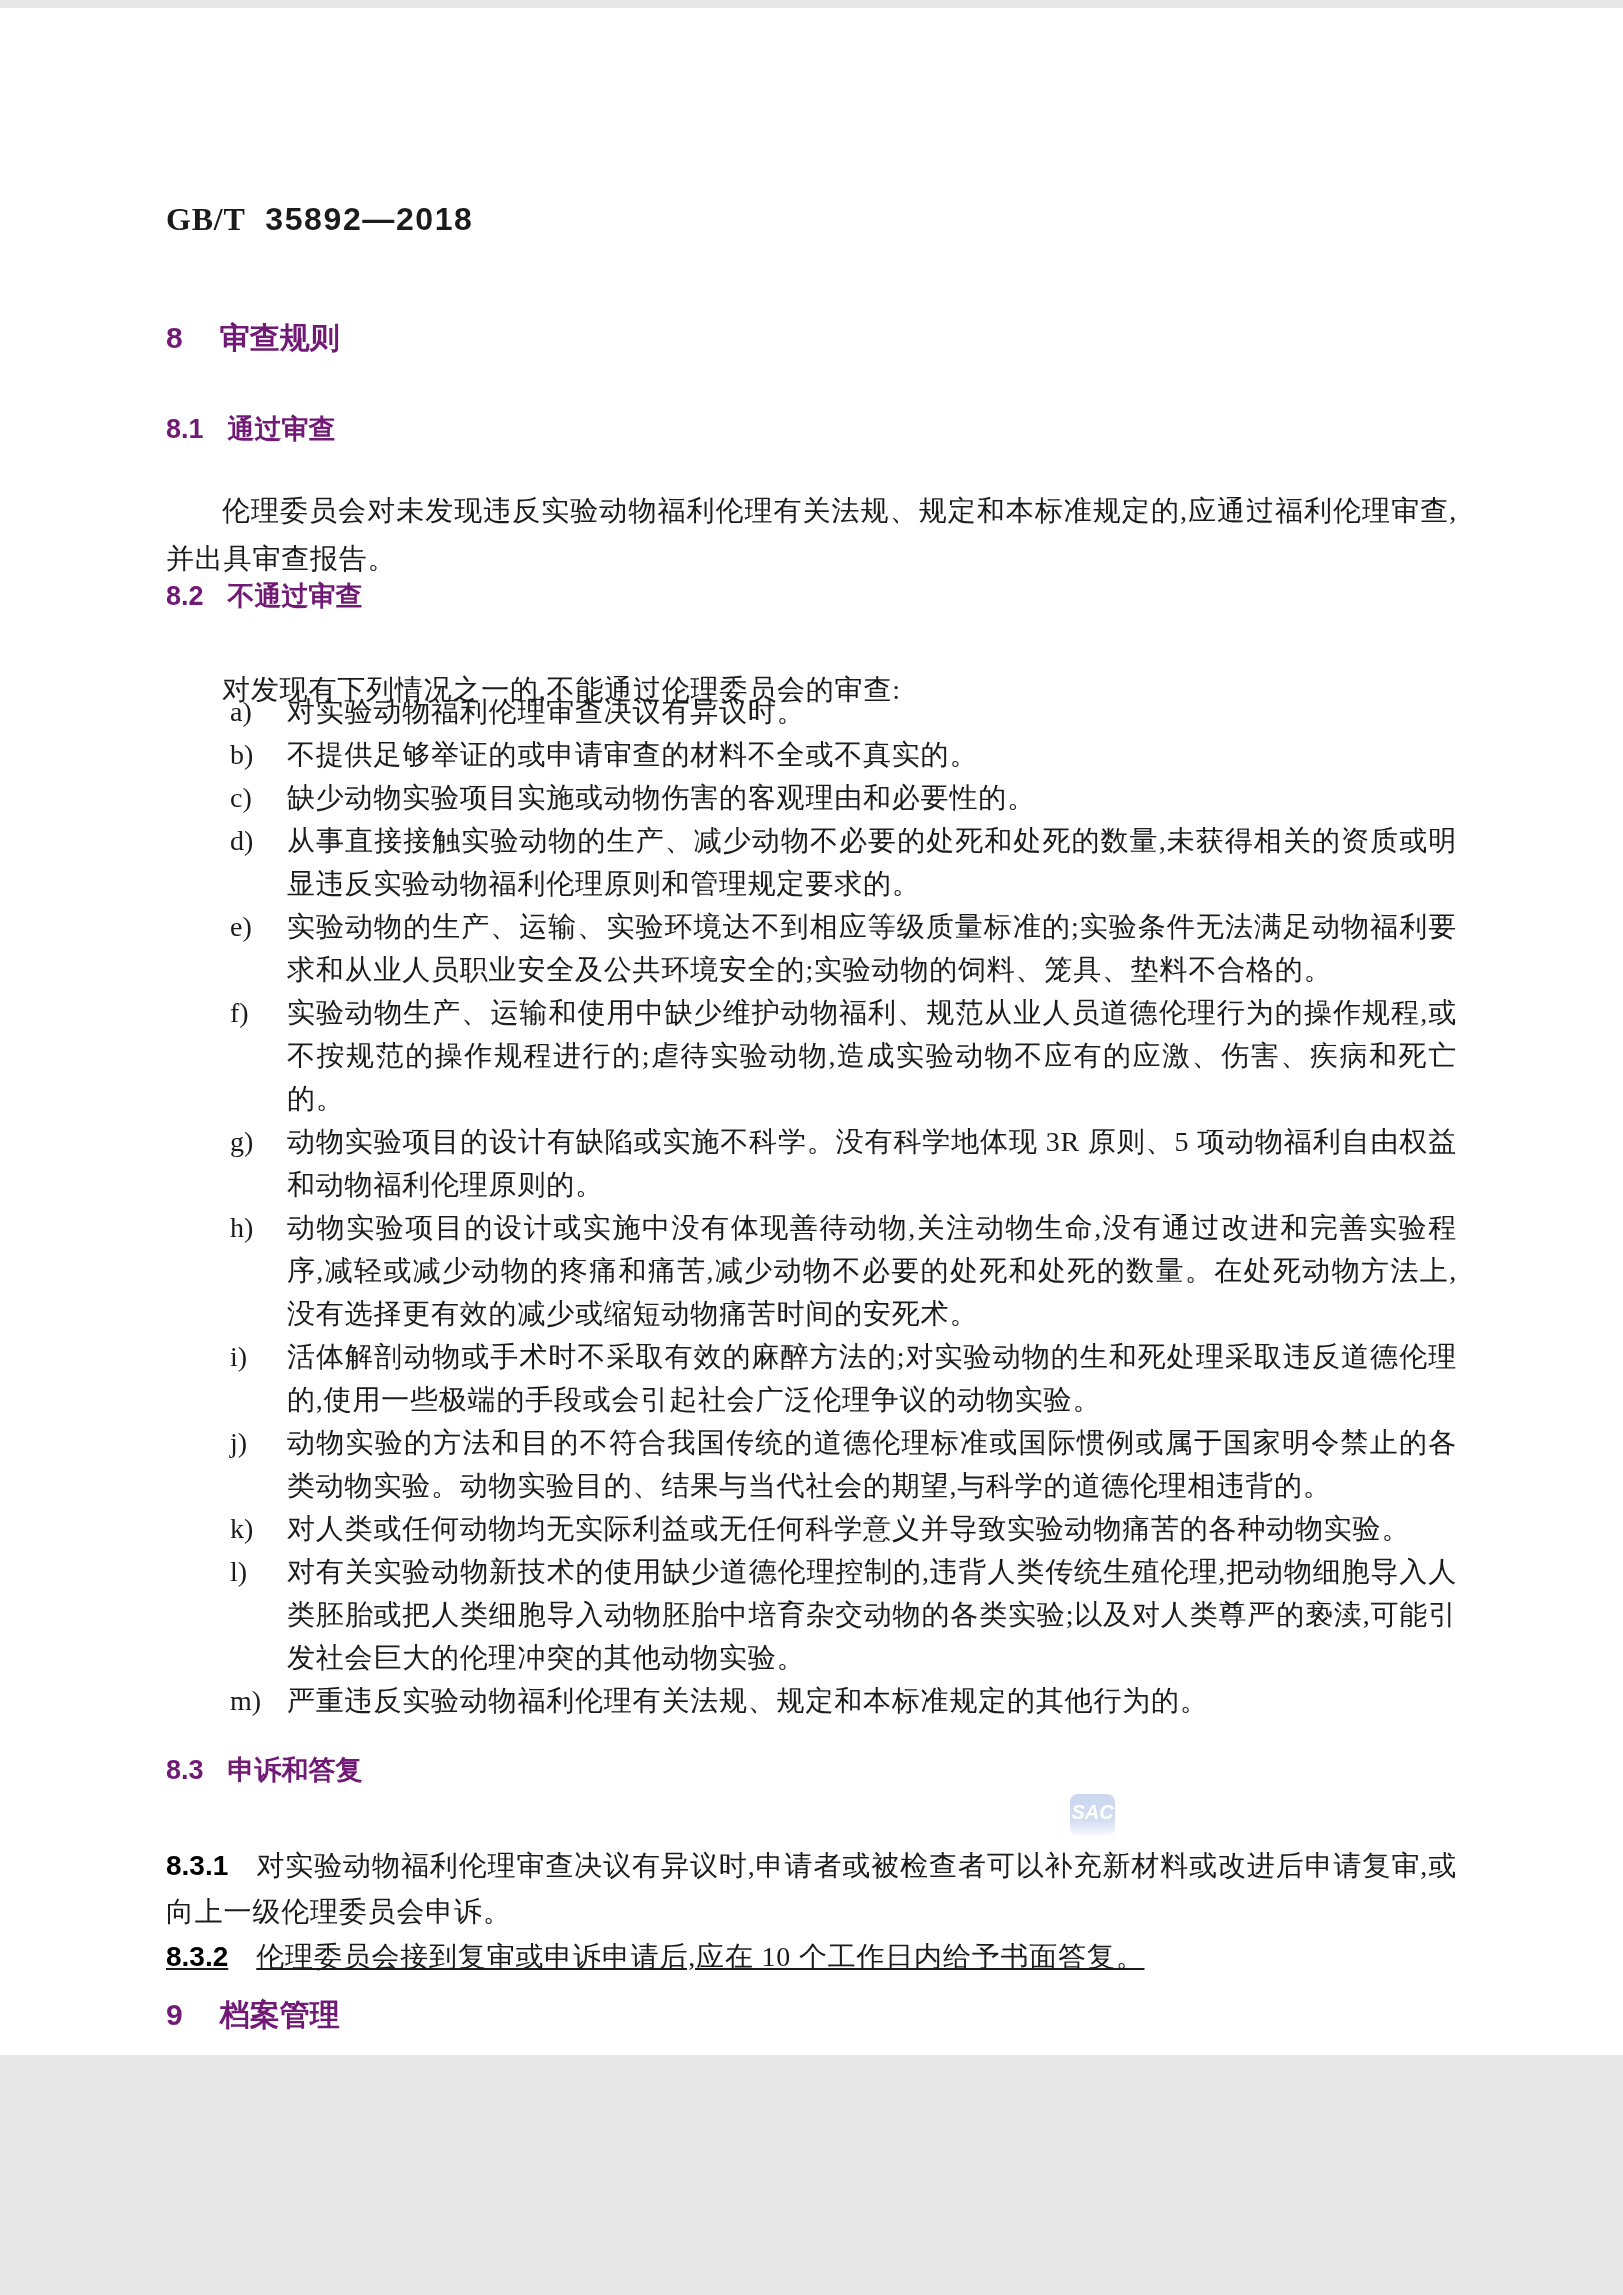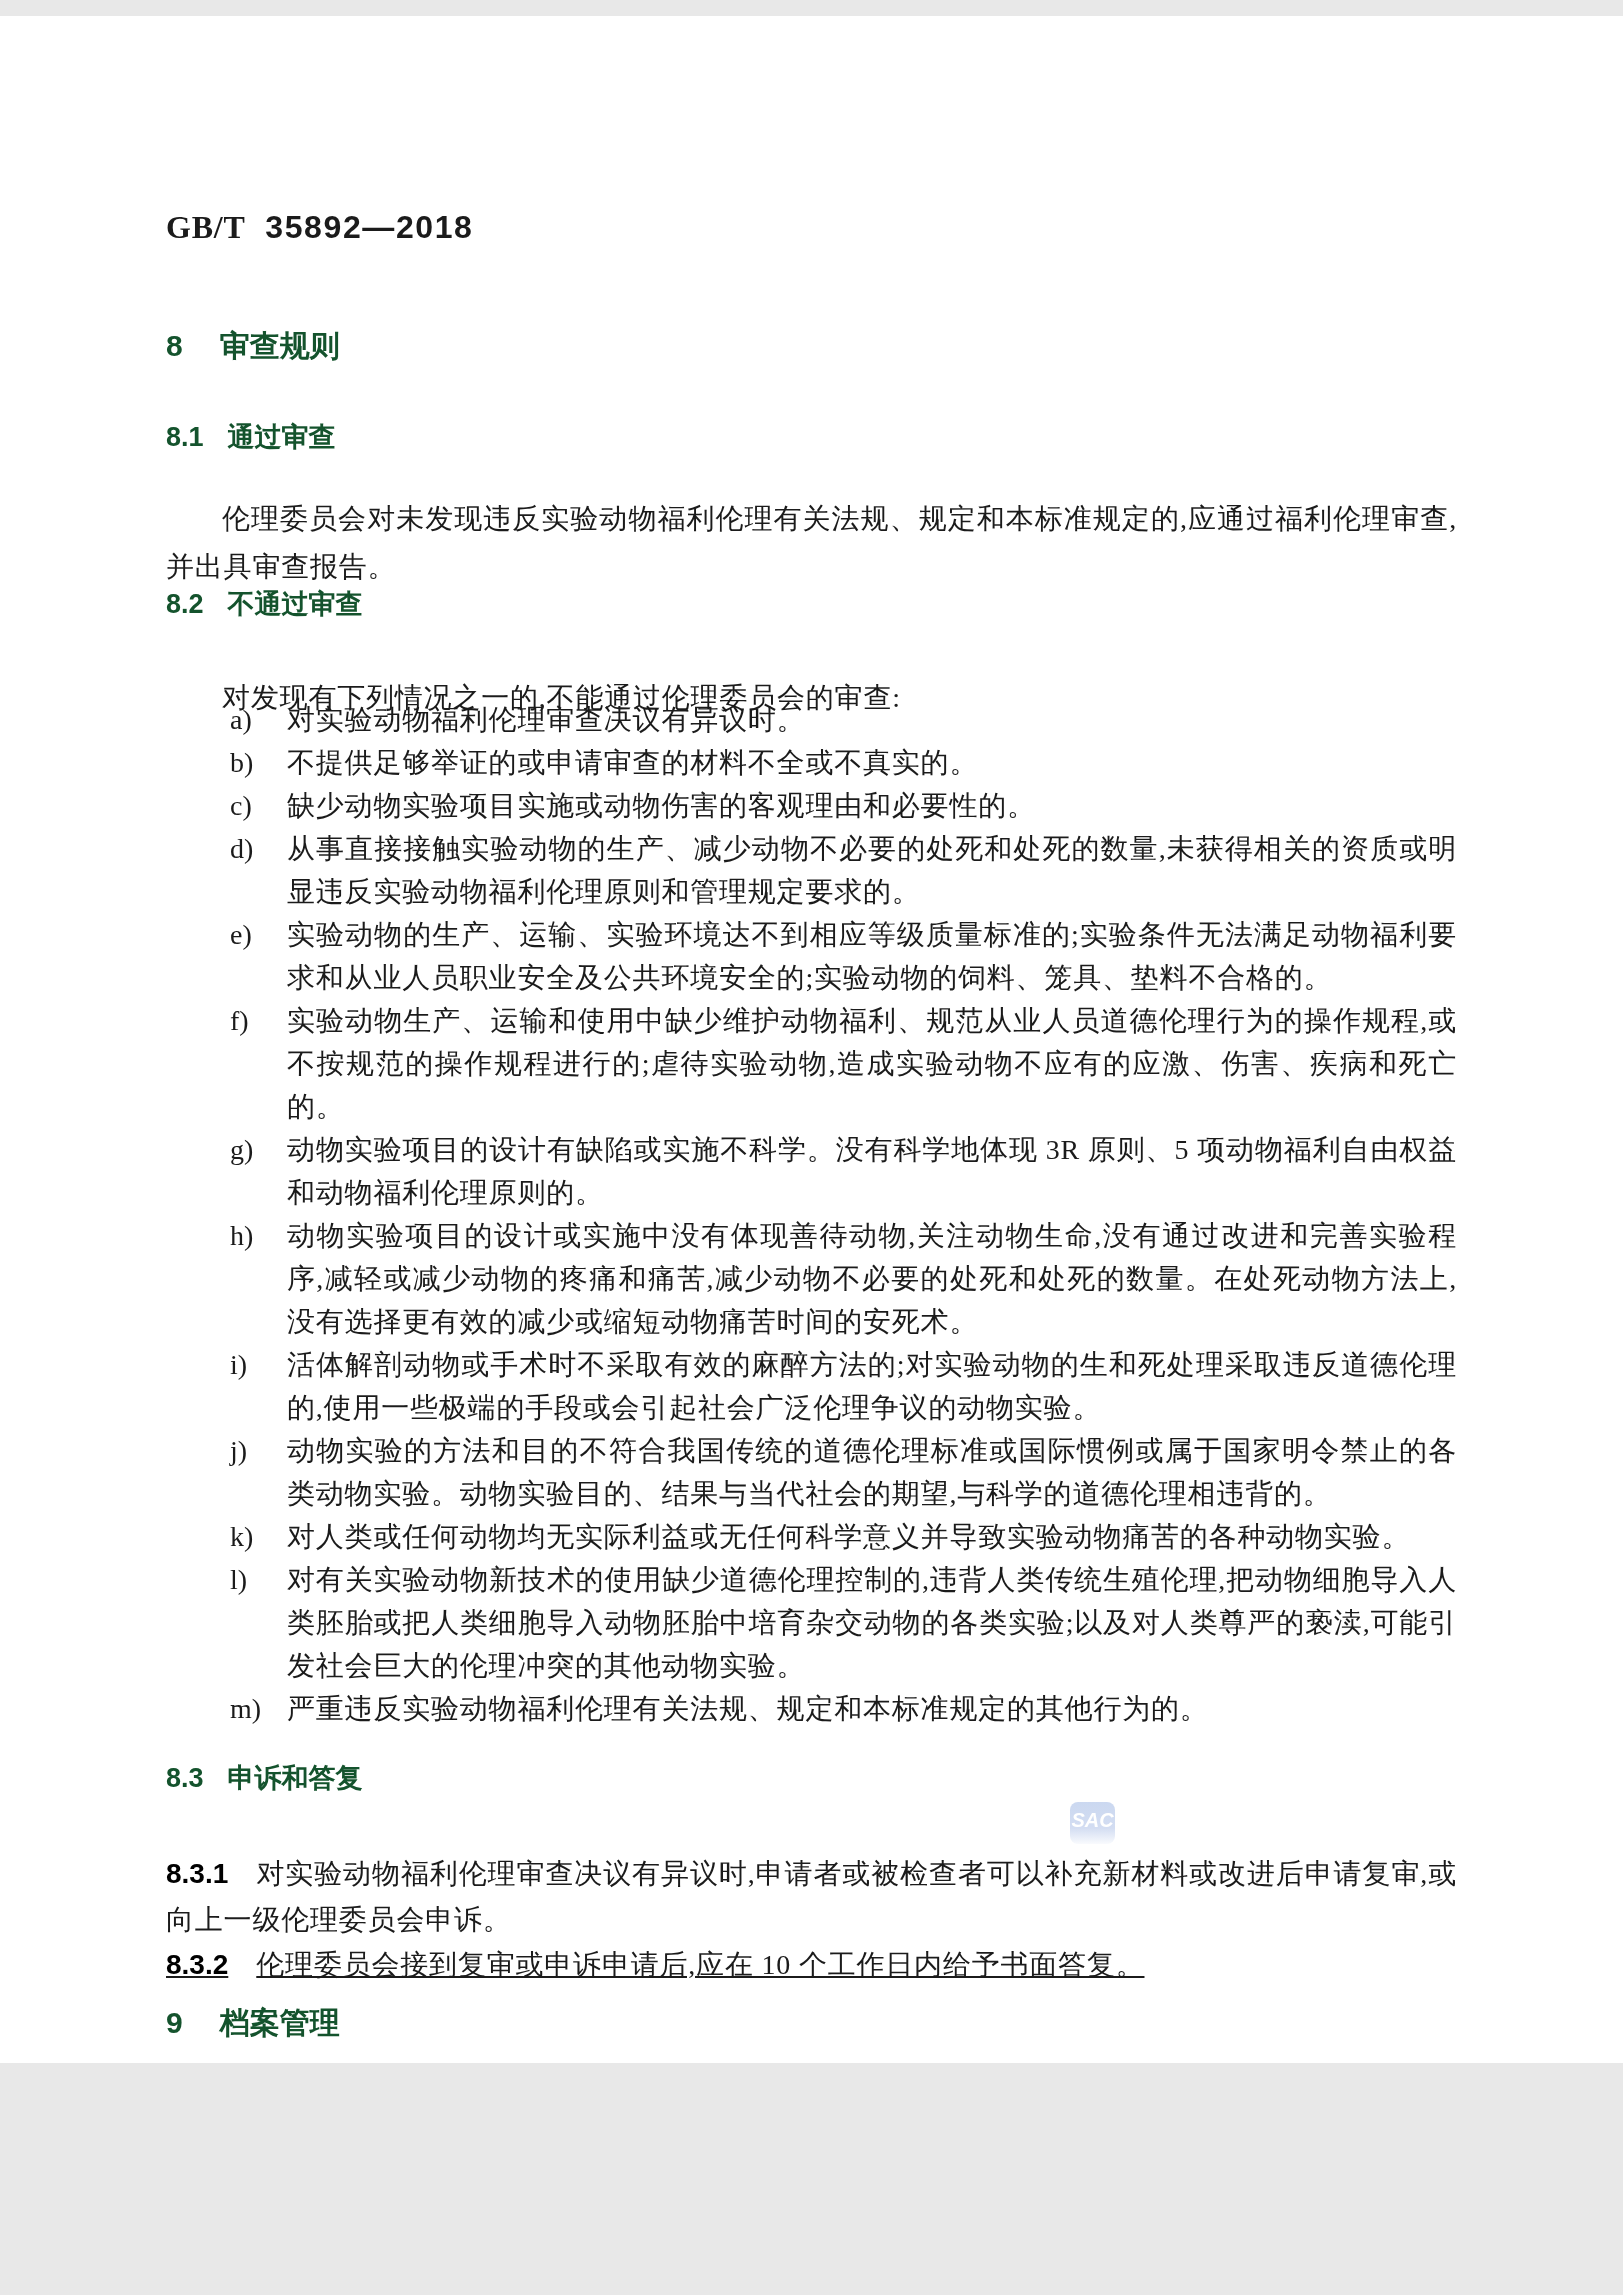--- a/index.html
+++ b/index.html
@@ -1,20 +1,20 @@
 <!DOCTYPE html>
 <html style="font-size:13px"><head>
 <meta charset="utf-8">
 <style>
   html,body{margin:0;padding:0;background:#e8e8e8;}
   .page{
     position:relative;
     width:1623px;
     height:2047px;
-    margin:16px auto;
+    margin:8px auto;
     background:#ffffff;
     font-family:"Liberation Serif", serif;
     color:#1b1b1b;
     overflow:hidden;
   }
   .doc-code{
     position:absolute;
     left:166px; top:193px;
     font-size:32px;
     font-weight:bold;
@@ -29,21 +29,21 @@
     font-family:"Liberation Sans", sans-serif;
     font-weight:600;
     letter-spacing:1.6px;
     margin-left:11.4px;
   }
   .sec-heading{
     position:absolute;
     left:166px;
     font-family:"Liberation Sans", sans-serif;
     font-weight:bold;
-    color:#14532d;
+    color:#701a75;
     white-space:nowrap;
   }
   .sec-heading.level1{ font-size:30px; }
   .sec-heading.level2{ font-size:27px; }
   .sec-heading .sec-num{ display:inline-block; }
   .sec-heading.level1 .sec-num{ margin-right:37px; }
   .sec-heading.level2 .sec-num{ margin-right:24px; }
   .body-para{
     position:absolute;
     left:166px;

